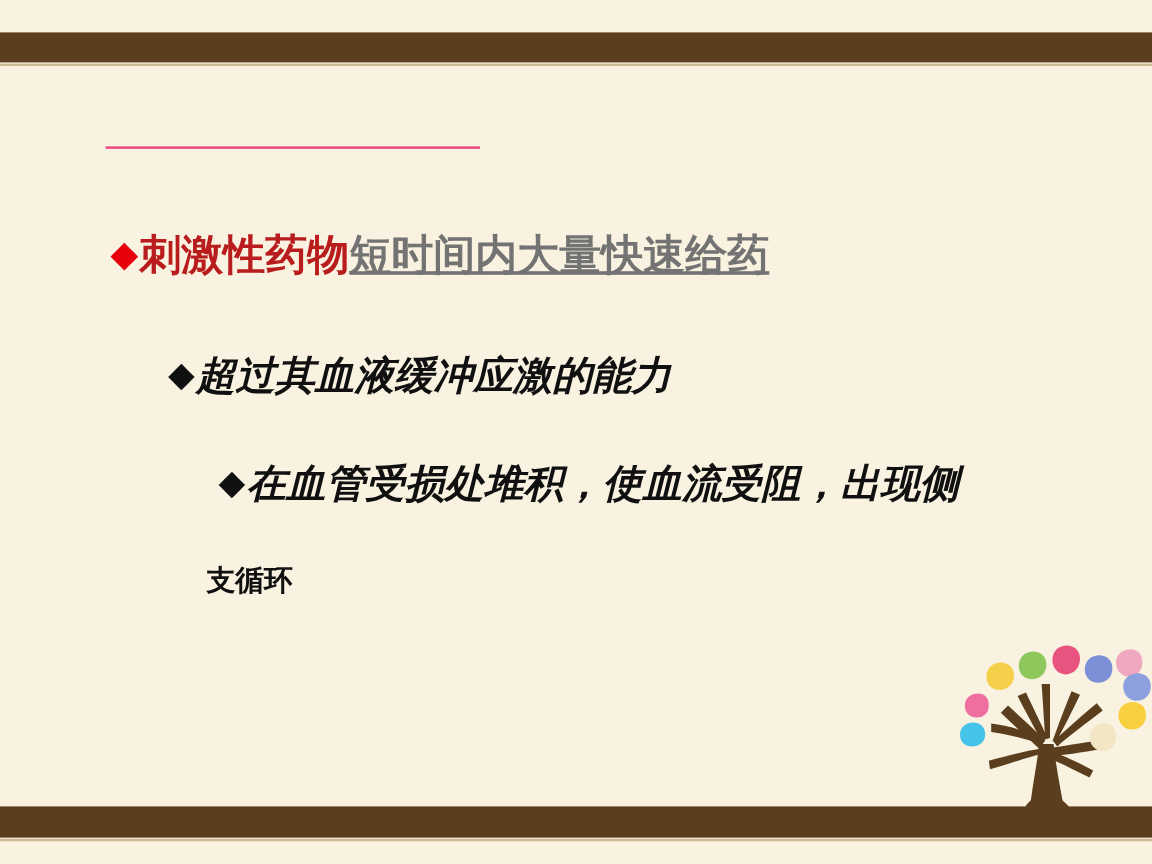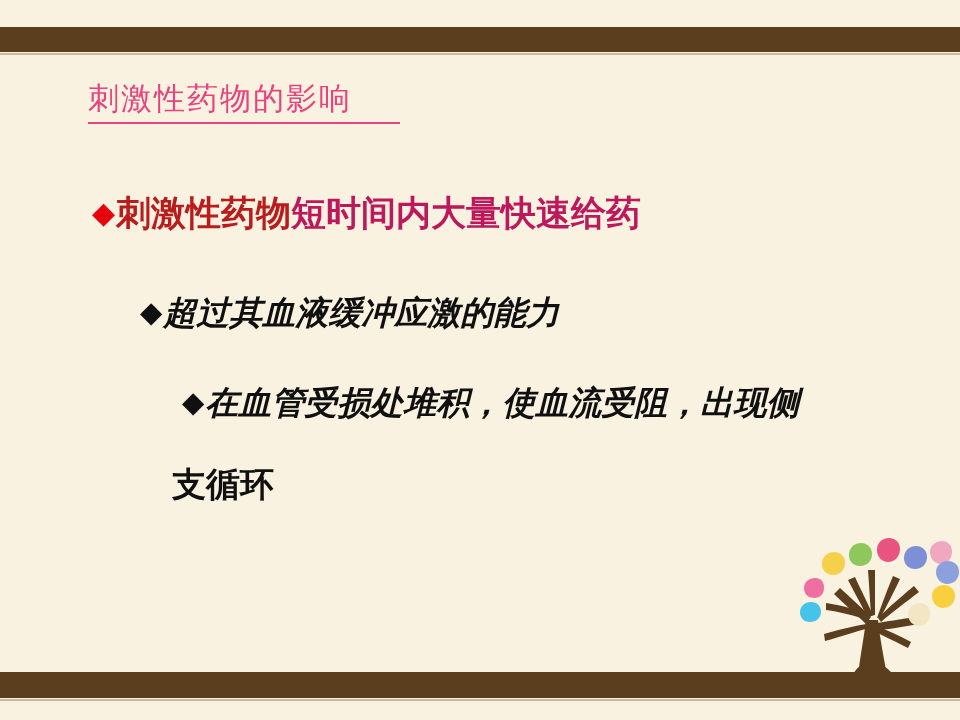--- a/index.html
+++ b/index.html
@@ -96,21 +96,21 @@
     white-space: nowrap;
     letter-spacing: 0px;
   }
   .dia-red {
     color: #e8000d;
     font-size: 30px;
     vertical-align: 2px;
     margin-right: 1px;
   }
   .txt-red { color: #b91c1c; }
-  .txt-blue { color: #be185d; }
+  .txt-blue { color: #737373; text-decoration: underline; }
 
   .bullet-l2 {
     position: absolute;
     left: 140px;
     font-size: 33px;
     line-height: 44px;
     font-weight: bold;
     color: #101010;
     white-space: nowrap;
     letter-spacing: 0px;
@@ -121,21 +121,21 @@
     font-size: 29px;
     vertical-align: 2px;
     margin-right: 1px;
   }
   .bullet-2-pos { top: 100px; }
   .bullet-3-pos { top: 190px; margin-left: 42px; }
   .bullet-3-cont {
     position: absolute;
     left: 172px;
     top: 272px;
-    font-size: 34px;
+    font-size: 24px;
     line-height: 44px;
     font-weight: bold;
     color: #101010;
     white-space: nowrap;
   }
 
   
   .tree {
     position: absolute;
     left: 782px;
@@ -145,21 +145,20 @@
   }
 </style>
 </head>
 <body>
 
 <div class="slide">
 
   <div class="bar-top"></div>
   <div class="bar-top-hairline"></div>
 
-  <div class="title">刺激性药物的影响</div>
   <div class="title-underline"></div>
 
   <div class="body-block">
 
     <div class="bullet-l1">
       <span class="dia-red">◆</span><span class="txt-red">刺激性药物</span><span class="txt-blue">短时间内大量快速给药</span>
     </div>
 
     <div class="bullet-l2 bullet-2-pos">
       <span class="dia-black">◆</span><span>超过其血液缓冲应激的能力</span>

